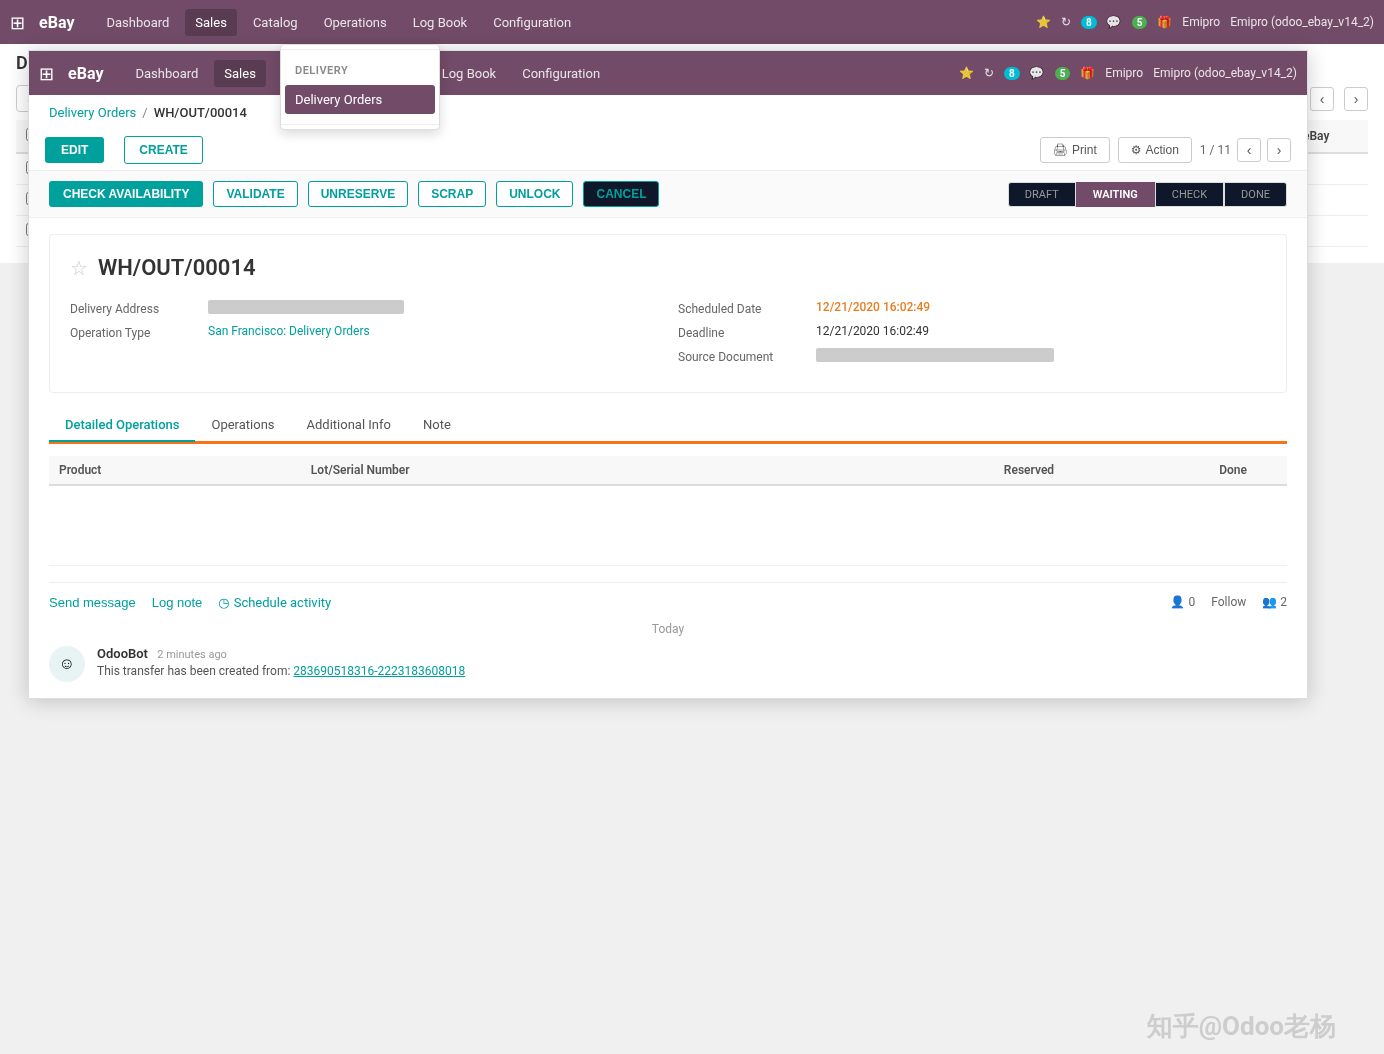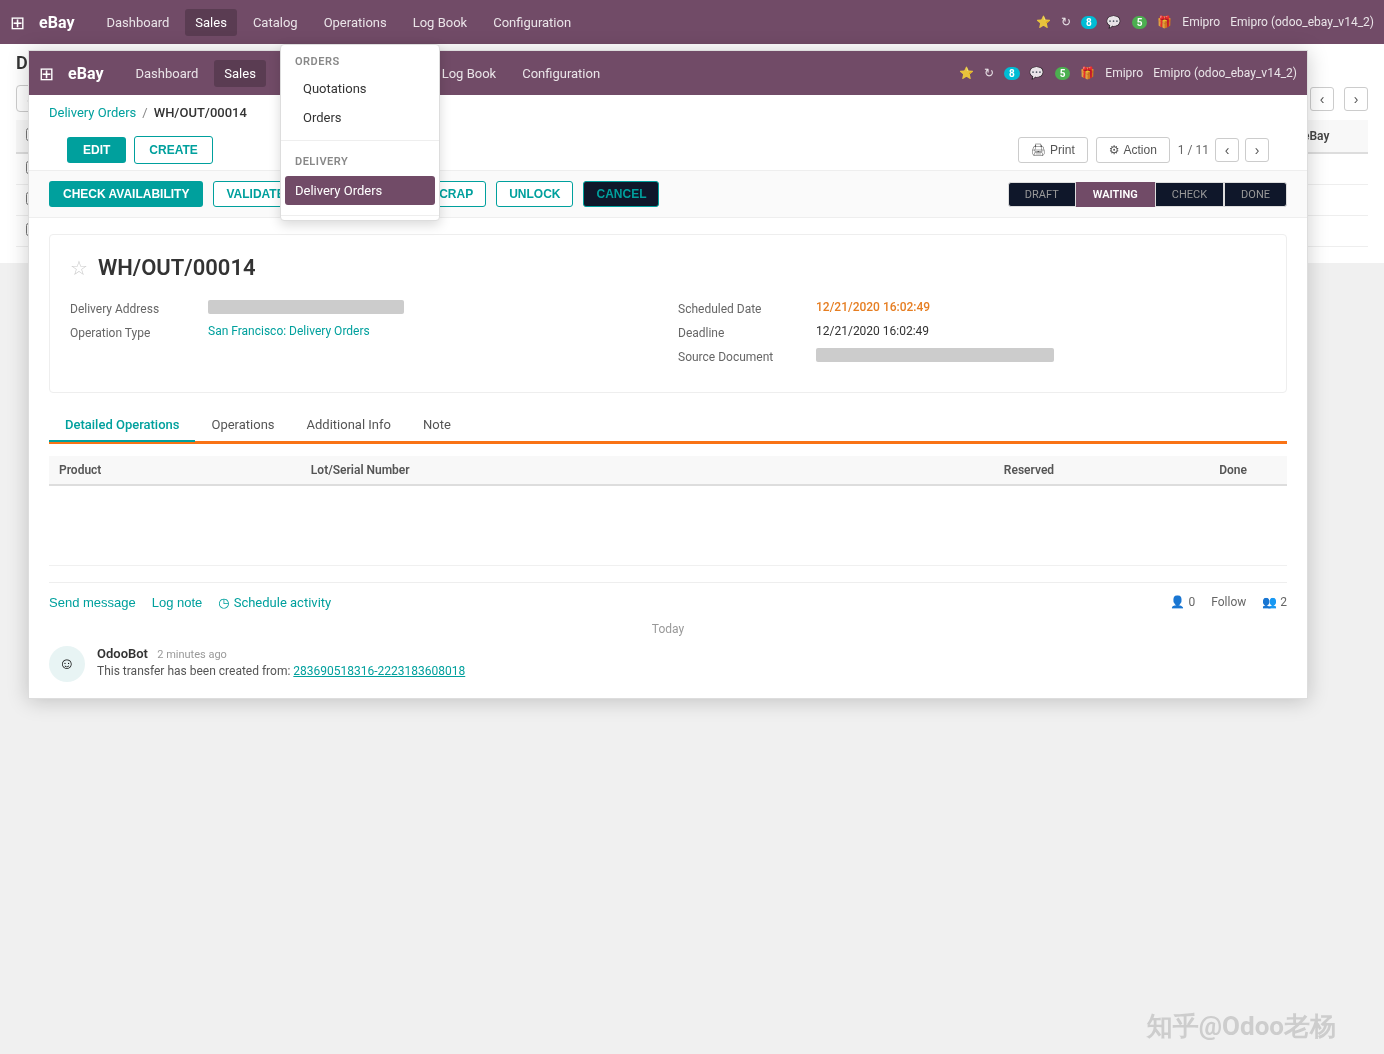--- a/index.html
+++ b/index.html
@@ -199,23 +199,23 @@
       cursor: pointer;
       text-decoration: none;
     }
     .breadcrumb-sep { color: #888; }
     .breadcrumb-current { color: #333; font-weight: 500; }
 
     
     .action-bar {
       display: flex;
       align-items: center;
-      padding: 6px 38px;
+      padding: 6px 16px;
       border-bottom: 1px solid #eee;
-      gap: 8px;
+      gap: 20px;
     }
     .btn-edit {
       background: #00a09d;
       color: #fff;
       border: none;
       padding: 6px 16px;
       border-radius: 3px;
       cursor: pointer;
       font-weight: 600;
       font-size: 12px;
@@ -511,25 +511,20 @@
       <span class="nav-badge">8</span>
       <span>💬</span>
       <span class="nav-badge green">5</span>
       <span>🎁</span>
       <span>Emipro</span>
       <span>Emipro (odoo_ebay_v14_2)</span>
     </div>
   </div>
 
   <div class="dropdown-overlay">
-    <div class="dropdown-section">
-      <div class="dropdown-header">Orders</div>
-      <div class="dropdown-item">Quotations</div>
-      <div class="dropdown-item">Orders</div>
-    </div>
     <hr class="dropdown-divider">
     <div class="dropdown-section">
       <div class="dropdown-header">Delivery</div>
       <div class="dropdown-item highlighted">Delivery Orders</div>
     </div>
     <hr class="dropdown-divider">
   </div>
 
   <div class="list-page" style="padding-top: 8px;">
     <div class="list-header">

